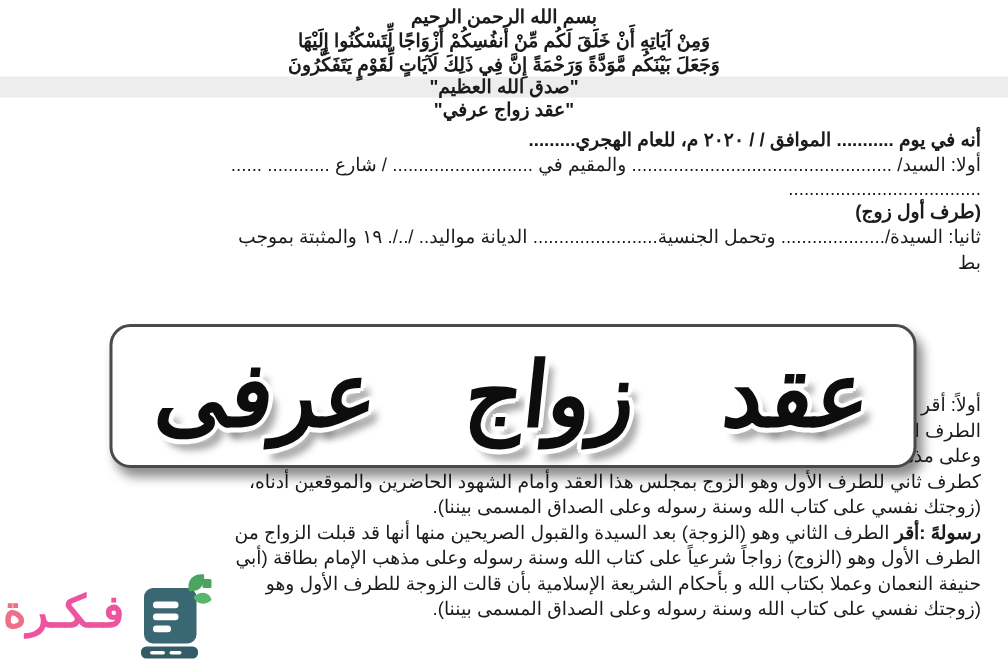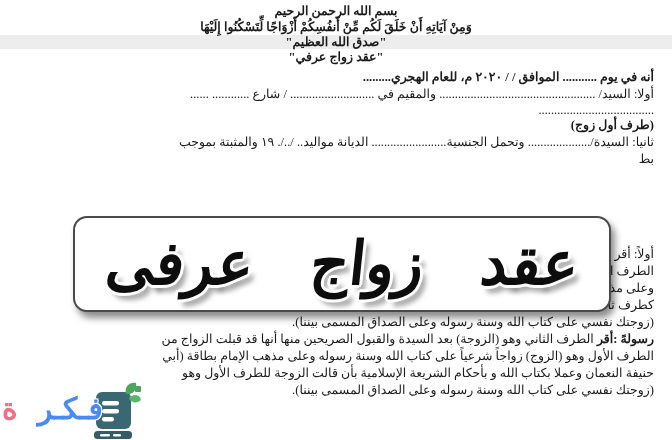--- a/index.html
+++ b/index.html
@@ -1,19 +1,19 @@
 <!DOCTYPE html>
 <html lang="ar" dir="rtl"><head>
 <meta charset="utf-8">
 <style>
   html,body{margin:0;padding:0;background:#ffffff;}
   .page{
     position:relative;width:672px;height:440px;overflow:hidden;
     background:#ffffff;color:#1b1b1b;direction:rtl;
-    font-family:Liberation Serif, serif;font-size:12.5px;
+    font-family:Liberation Sans, sans-serif;font-size:12.5px;
   }
   .inner{padding:3px 18px 0 18px;}
   .c{text-align:center;white-space:nowrap;line-height:16px;}
   .bold{font-weight:bold;}
   .band{
     background:#ededed;margin:0 -18px;height:14px;line-height:14px;
     text-align:center;font-weight:bold;white-space:nowrap;
   }
   .line{white-space:nowrap;line-height:17px;}
   .dots-line{line-height:14px;text-align:right;white-space:nowrap;}
@@ -34,34 +34,35 @@
       2px 2px 0 #fff,-2px 2px 0 #fff,2px -2px 0 #fff,-2px -2px 0 #fff,
       6px 7px 5px rgba(0,0,0,0.35);
   }
   
   .logo{position:absolute;left:0;top:378px;width:150px;height:62px;z-index:10;opacity:.93;}
   .logo-text{
     position:absolute;left:2px;top:14px;font-weight:bold;font-size:30px;line-height:34px;
     white-space:nowrap;direction:rtl;
     text-shadow:1px 1px 0 #fff,-1px -1px 0 #fff,1px -1px 0 #fff,-1px 1px 0 #fff;
   }
-  .logo-main{color:#3b82f6;margin-left:20px;}
+  .logo-main{color:#ec4899;}
   .logo-tail{color:#EE6480;}
   .logo-icon{position:absolute;left:92px;top:4px;}
   .frag{position:relative;z-index:1;}
   .clauses{position:relative;z-index:1;}
 </style>
 </head>
 <body>
 
 <div class="page">
   <div class="inner">
 
     <div class="c bold">بسم الله الرحمن الرحيم</div>
     <div class="c bold">وَمِنْ آيَاتِهِ أَنْ خَلَقَ لَكُم مِّنْ أَنفُسِكُمْ أَزْوَاجًا لِّتَسْكُنُوا إِلَيْهَا</div>
+    <div class="c bold">وَجَعَلَ بَيْنَكُم مَّوَدَّةً وَرَحْمَةً إِنَّ فِي ذَلِكَ لَآيَاتٍ لِّقَوْمٍ يَتَفَكَّرُونَ</div>
     <div class="band">"صدق الله العظيم"</div>
     <div class="c bold">"عقد زواج عرفي"</div>
 
     <div class="line bold gap-top">أنه في يوم ........... الموافق    /    / ٢٠٢٠ م، للعام الهجري.........</div>
     <div class="line">أولا: السيد/ .................................................. والمقيم في ........................... / شارع ............ ......</div>
     <div class="dots-line">.....................................</div>
     <div class="line bold">‎)‎طرف أول زوج‎(‎</div>
     <div class="line">ثانيا: السيدة/.................... وتحمل الجنسية........................ الديانة مواليد.. /../. ١٩ والمثبتة بموجب</div>
     <div class="line frag">بط</div>
 

